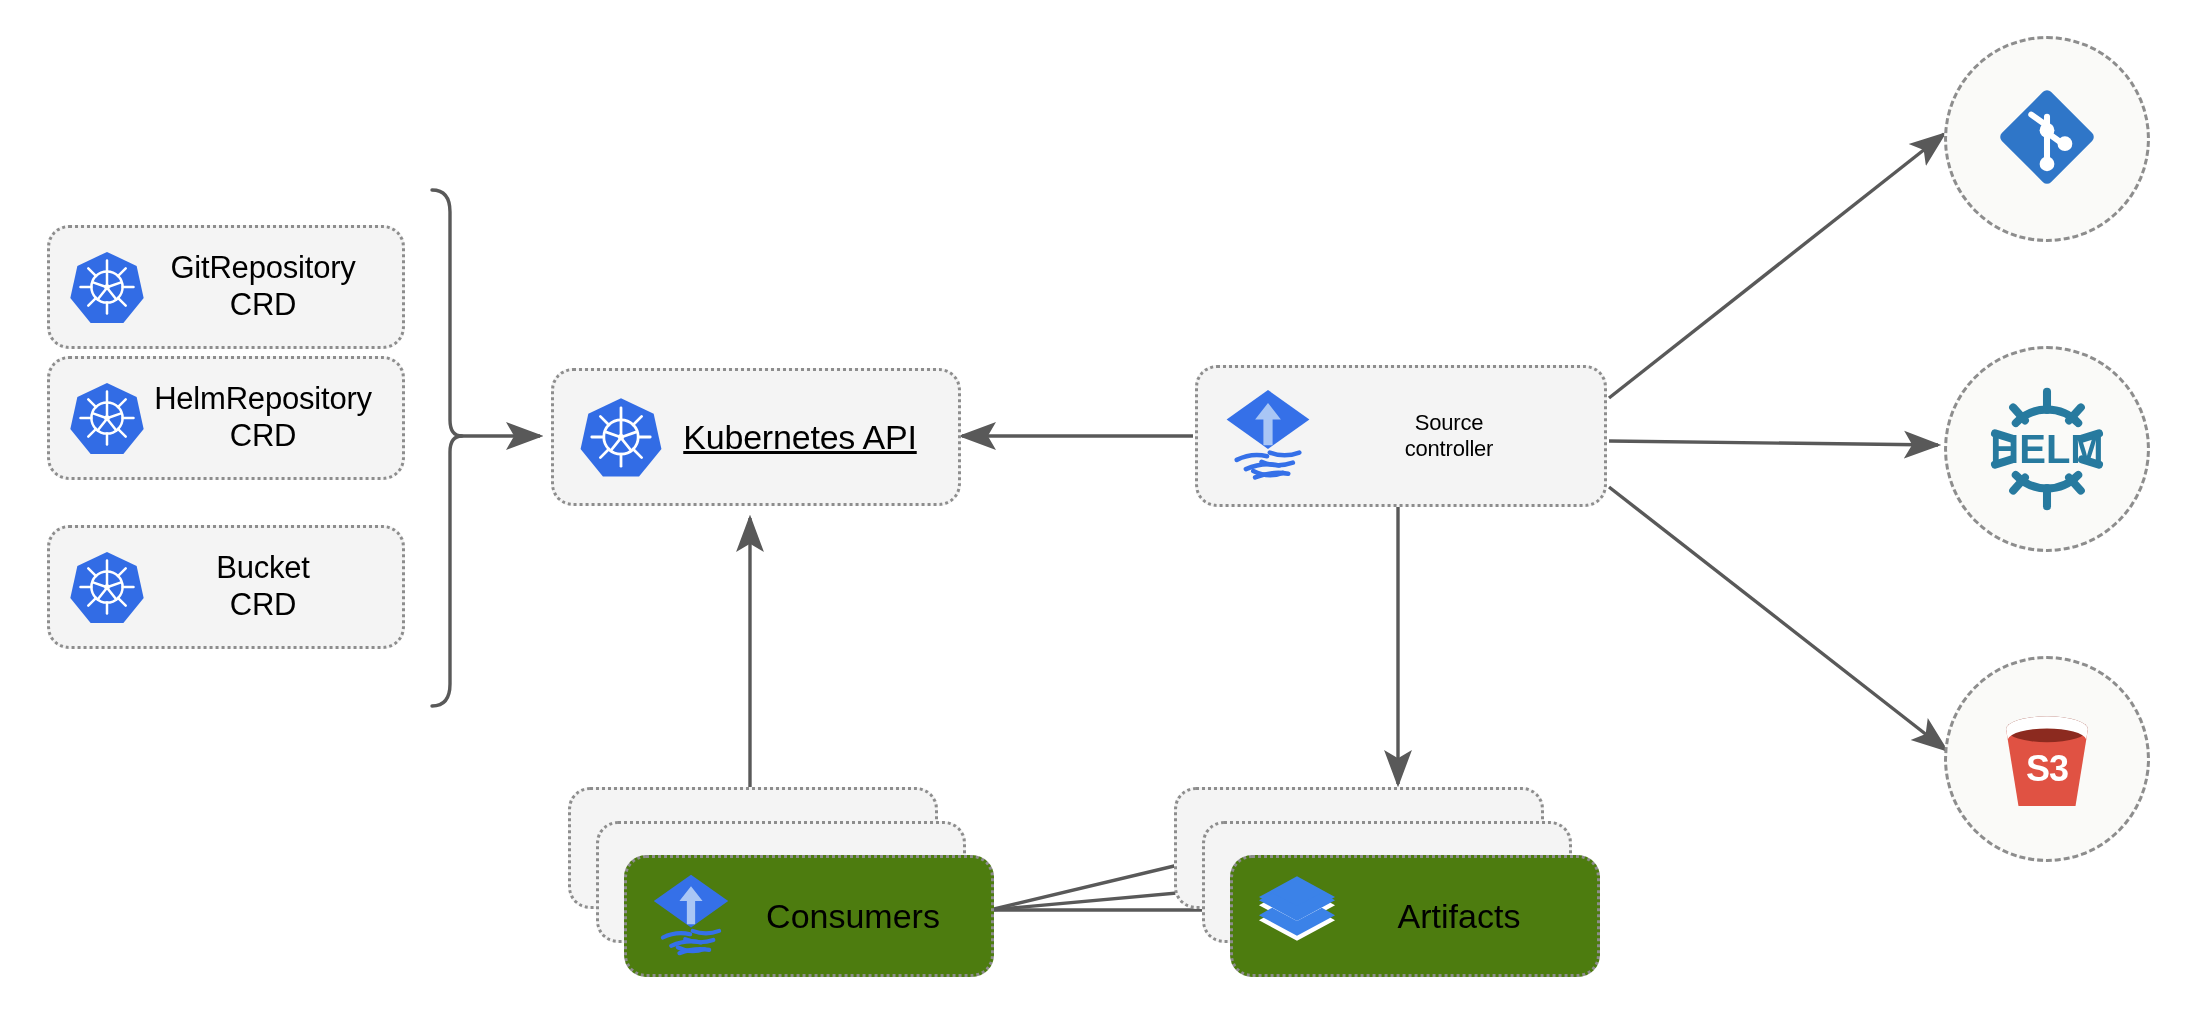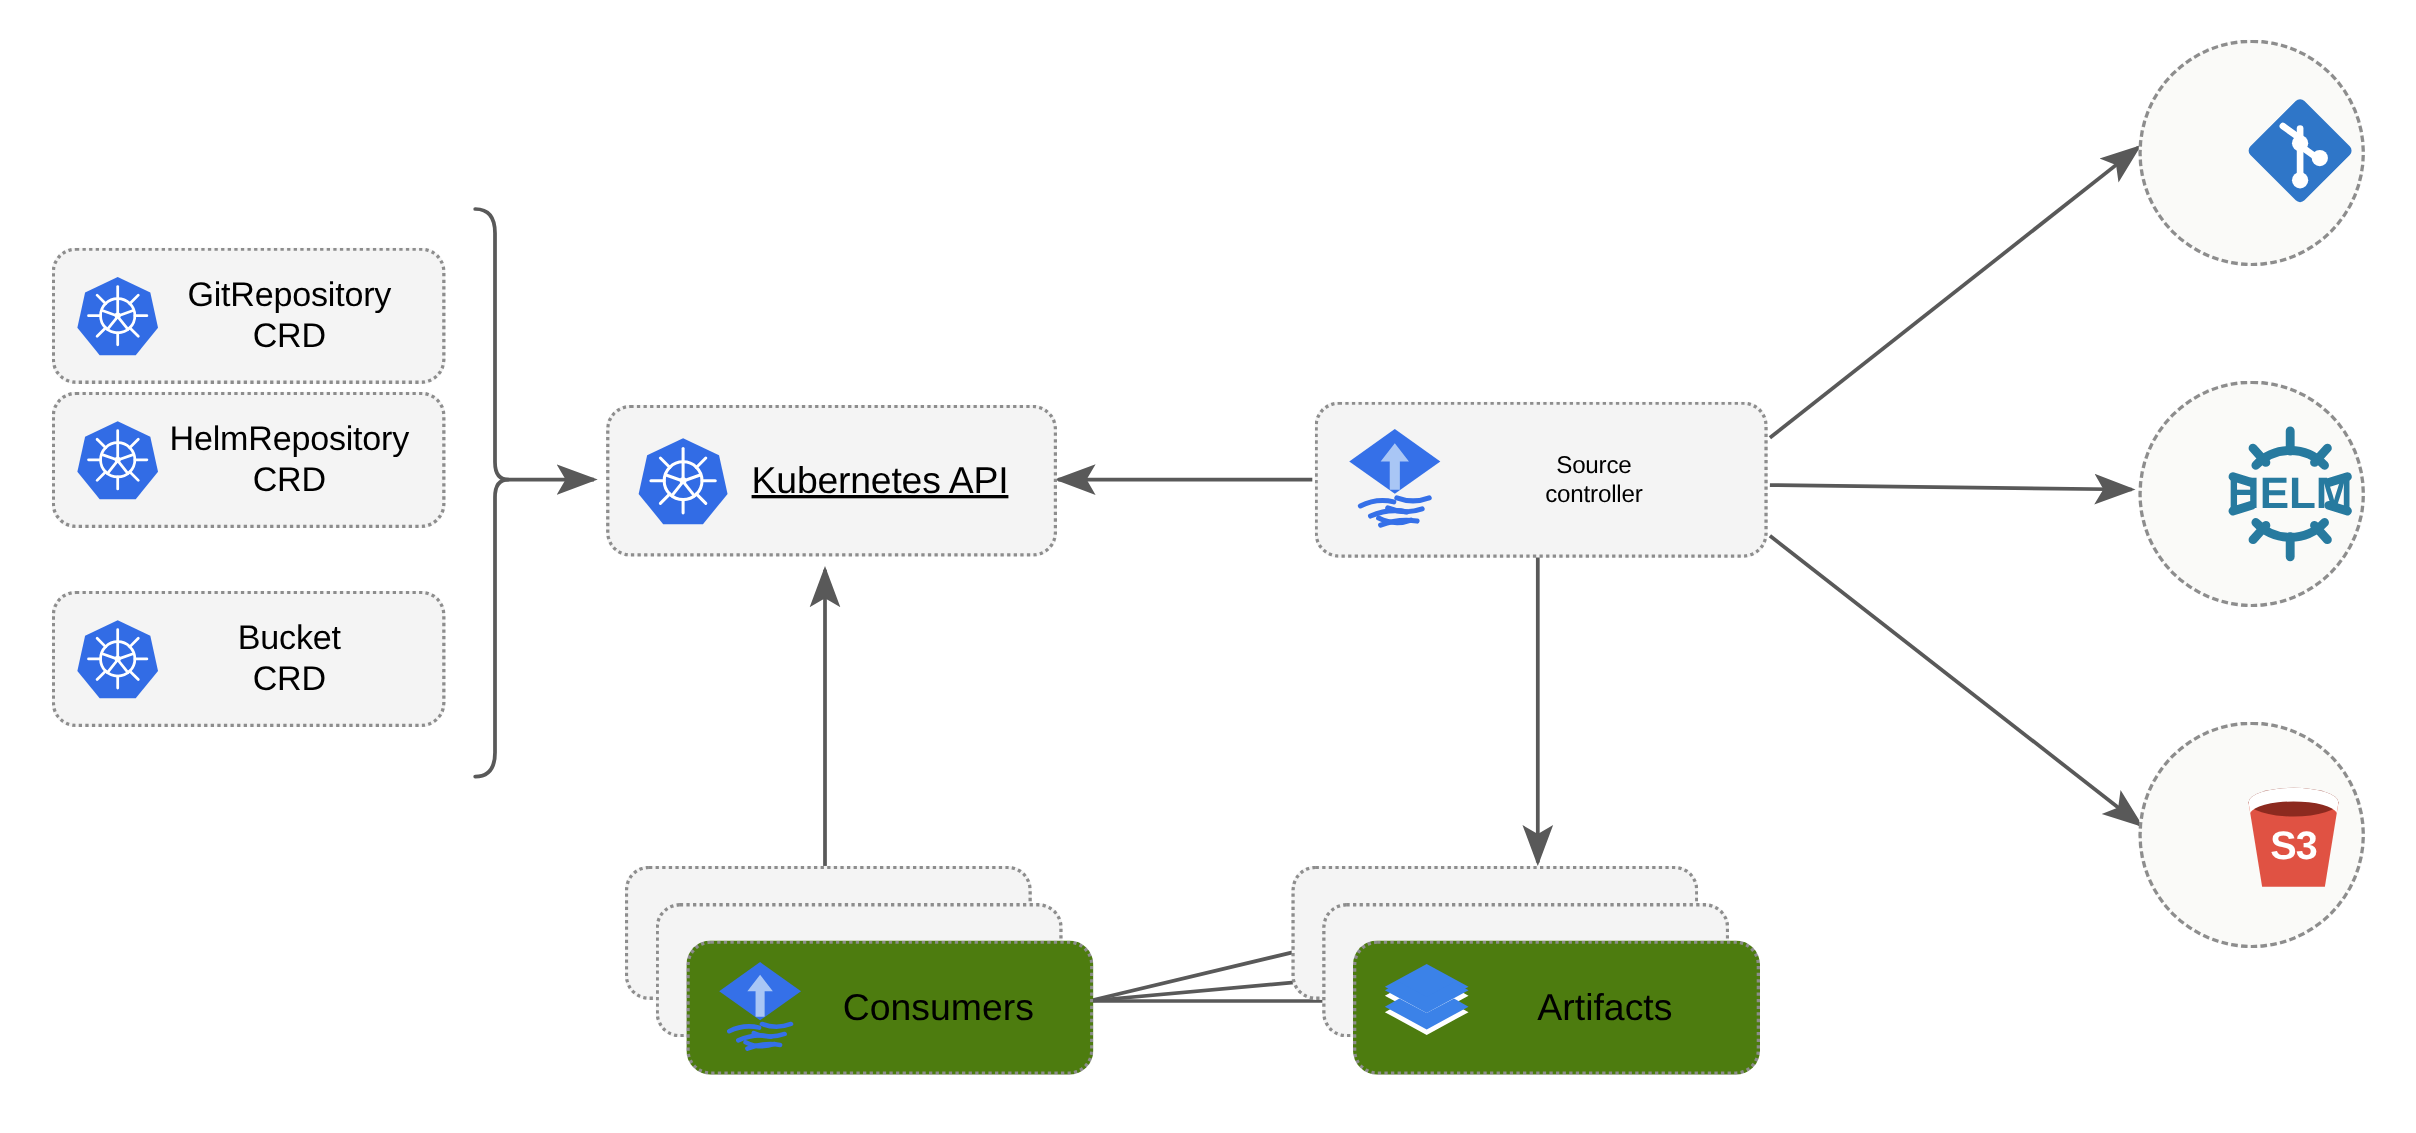--- a/index.html
+++ b/index.html
@@ -142,21 +142,21 @@
   .target-circle {
     position: absolute;
     box-sizing: border-box;
     width: 206px;
     height: 206px;
     border-radius: 50%;
     border: 3px dashed #8d8d8d;
     background: #fafaf8;
     display: flex;
     align-items: center;
-    justify-content: flex-end;
+    justify-content: center;
     text-decoration: underline;
   }
   #target-git   { left: 1944px; top: 36px;  }
   #target-helm  { left: 1944px; top: 346px; }
   #target-s3    { left: 1944px; top: 656px; }
 
   .helm-text {
     position: absolute;
     font-size: 40px;
     font-weight: bold;
@@ -259,21 +259,21 @@
           <line x1="50" y1="51" x2="62" y2="66"></line>
           <line x1="49" y1="50" x2="32" y2="44"></line>
           <line x1="51" y1="50" x2="68" y2="44"></line>
         </g>
       </svg>
     </span>
     <span class="node-label">HelmRepository
 CRD</span>
   </div>
 
-  <div class="node crd-box" id="crd-2" style="top:537px">
+  <div class="node crd-box" id="crd-2" style="top:525px">
     <span class="node-icon">
       <svg width="78" height="78" viewBox="0 0 100 100" xmlns="http://www.w3.org/2000/svg">
         <path d="M50 5 L88 23 L97 64 L71 96 L29 96 L3 64 L12 23 Z" fill="#326ce5"></path>
         <g fill="none" stroke="#ffffff" stroke-width="3.2" stroke-linecap="round">
           <circle cx="50" cy="50" r="20"></circle>
           <circle cx="50" cy="50" r="3.6" fill="#ffffff" stroke="none"></circle>
           <line x1="50" y1="16" x2="50" y2="30"></line>
           <line x1="50" y1="70" x2="50" y2="84"></line>
           <line x1="16" y1="50" x2="30" y2="50"></line>
           <line x1="70" y1="50" x2="84" y2="50"></line>

